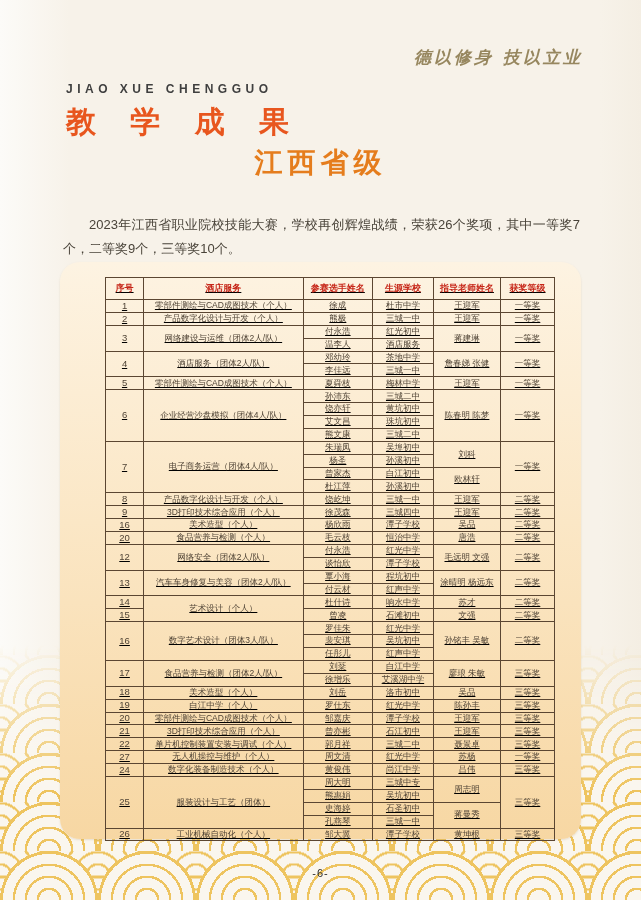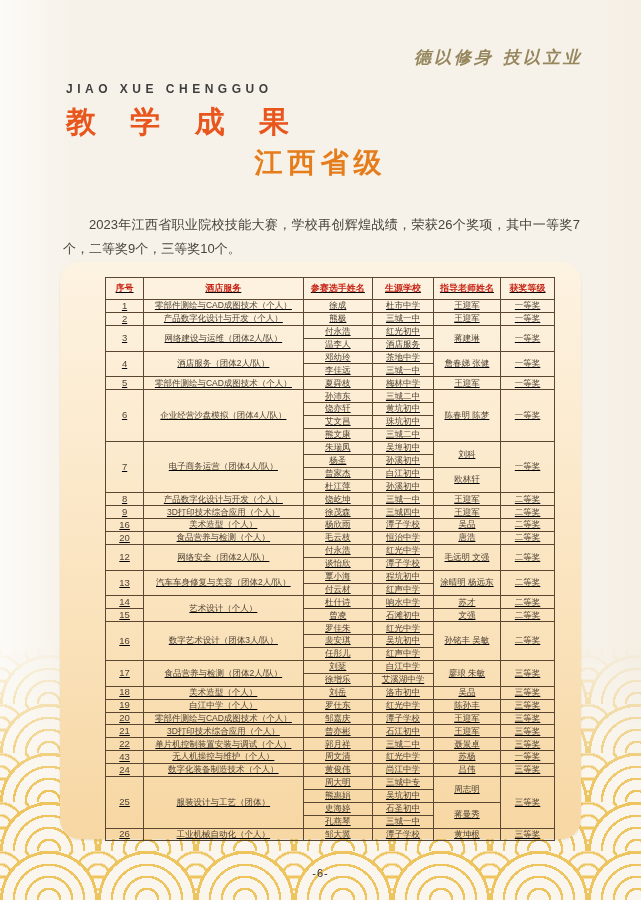--- a/index.html
+++ b/index.html
@@ -335,21 +335,21 @@
           </tr>
           <tr>
             <td class="col-no">22</td>
             <td class="col-project">单片机控制装置安装与调试（个人）</td>
             <td class="col-player">郭月祥</td>
             <td class="col-school">三城二中</td>
             <td class="col-teacher">聂景卓</td>
             <td class="col-award">三等奖</td>
           </tr>
           <tr>
-            <td class="col-no">43</td>
+            <td class="col-no">27</td>
             <td class="col-project">无人机操控与维护（个人）</td>
             <td class="col-player">周文清</td>
             <td class="col-school">红光中学</td>
             <td class="col-teacher">苏杨</td>
             <td class="col-award">一等奖</td>
           </tr>
           <tr>
             <td class="col-no">24</td>
             <td class="col-project">数字化装备制造技术（个人）</td>
             <td class="col-player">黄俊伟</td>

